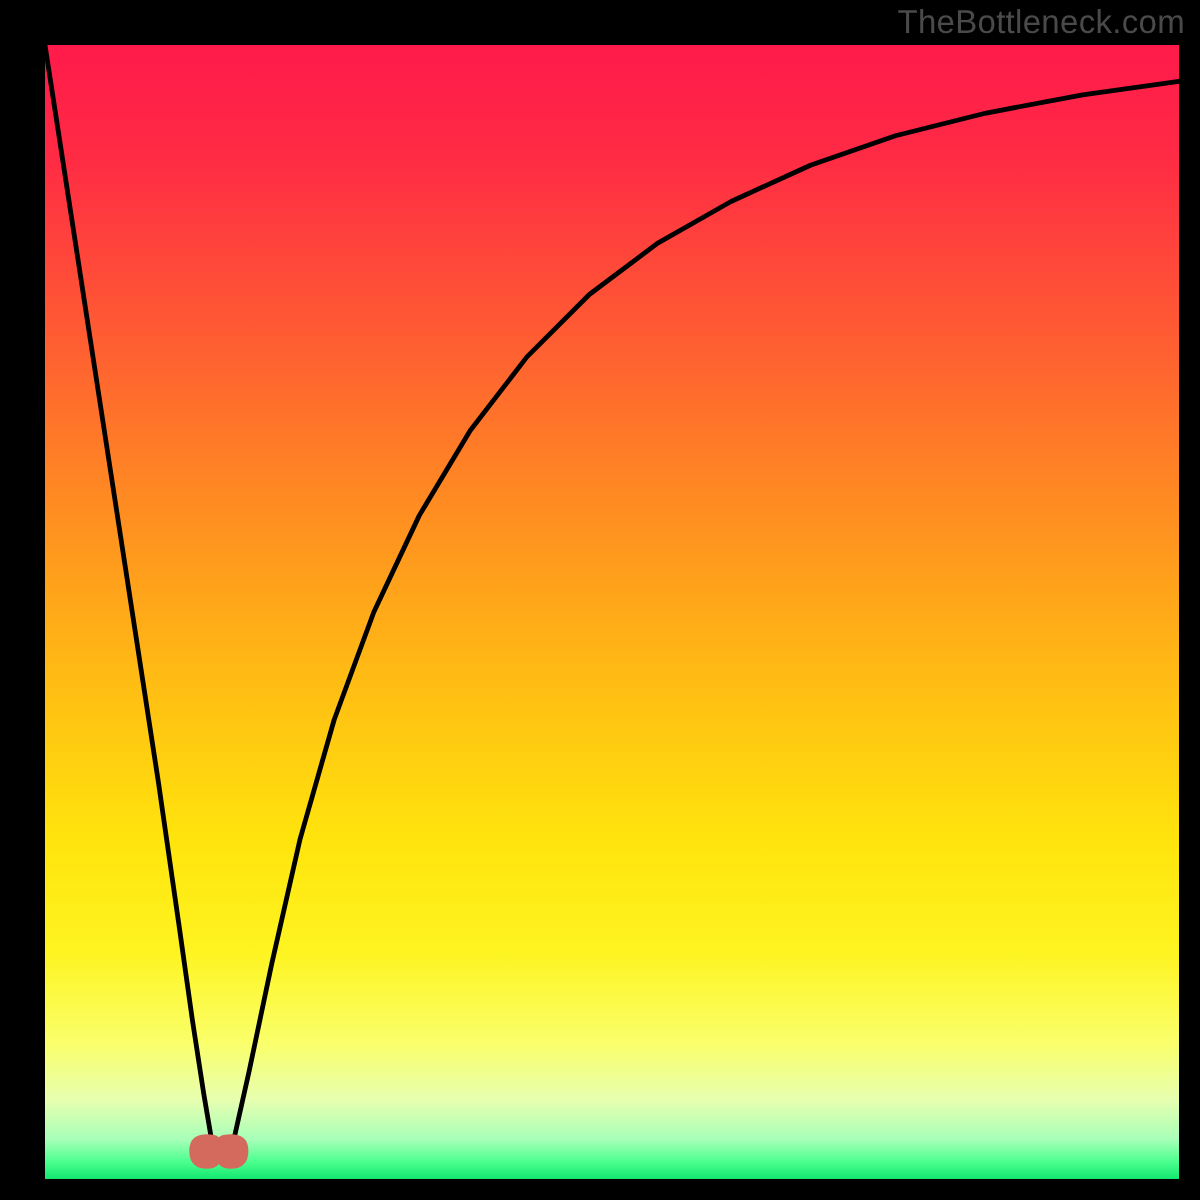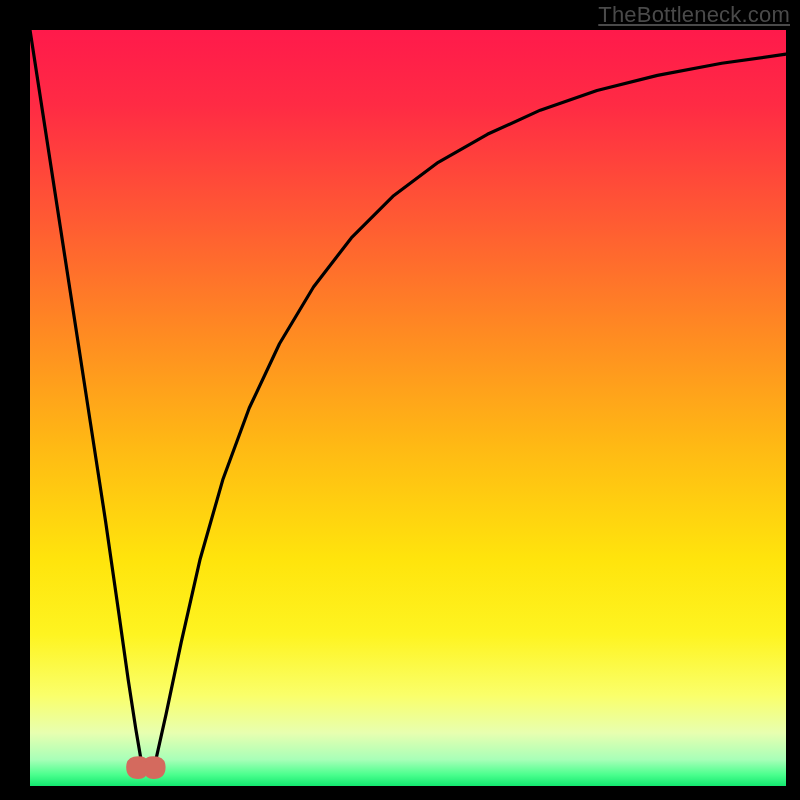--- a/index.html
+++ b/index.html
@@ -19,21 +19,20 @@
   }
   .watermark {
     position: absolute;
     top: 2px;
     right: 10px;
     color: #4a4a4a;
     font-size: 22px;
     font-weight: 500;
     letter-spacing: 0.2px;
     z-index: 10;
-    text-decoration: underline;
   }
   .plot {
     position: absolute;
     left: 30px;
     top: 30px;
     width: 756px;
     height: 756px;
   }
   svg {
     display: block;

